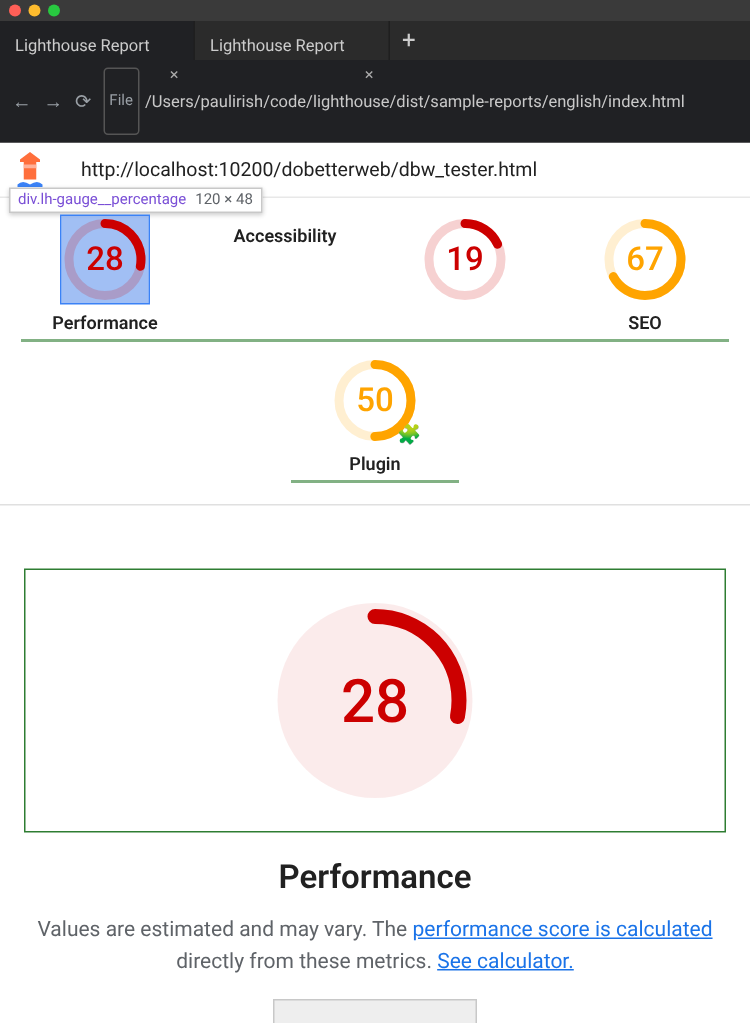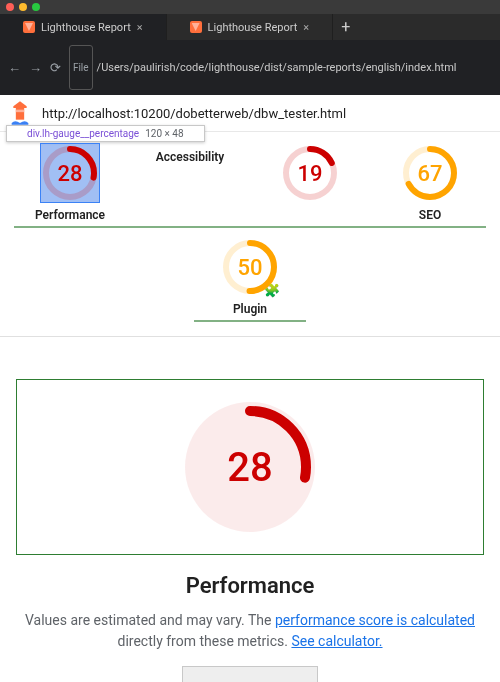--- a/index.html
+++ b/index.html
@@ -5,36 +5,36 @@
   * { box-sizing: border-box; margin: 0; padding: 0; }
   body { font-family: -apple-system, BlinkMacSystemFont, "Segoe UI", Roboto, sans-serif; background: #fff; color: #212121; width: 500px; }
   
   .chrome { background: #2b2b2b; }
   .titlebar { height: 14px; background: #3a3a3a; display: flex; align-items: center; padding: 0 6px; gap: 5px; }
   .dot { width: 8px; height: 8px; border-radius: 50%; }
   .dot.red { background: #ff5f57; }
   .dot.yellow { background: #febc2e; }
   .dot.green { background: #28c840; }
   .tabs { display: flex; background: #2b2b2b; height: 26px; align-items: flex-end; }
-  .tab { display: flex; align-items: center; gap: 6px; padding: 4px 23px; font-size: 11px; color: #ccc; background: #2b2b2b; border-right: 1px solid #1f1f1f; min-width: 130px; position: relative; height: 26px; }
+  .tab { display: flex; gap: 6px; padding: 4px 10px; font-size: 11px; color: #ccc; background: #2b2b2b; border-right: 1px solid #1f1f1f; min-width: 130px; position: relative; height: 26px; flex-direction: column; }
   .tab.active { background: #202124; }
   .tab .favicon { width: 12px; height: 12px; background: #ff6f3c; border-radius: 2px; position: relative; }
   .tab .favicon::after { content: ""; position: absolute; inset: 2px; background: #ffb199; clip-path: polygon(0 0, 100% 0, 50% 100%); }
   .tab .close { margin-left: auto; color: #aaa; font-size: 11px; }
   .newtab { color: #ccc; padding: 0 8px; font-size: 16px; line-height: 1; align-self: center; }
   .addrbar { display: flex; align-items: center; background: #202124; padding: 5px 8px; gap: 8px; }
   .addrbar .navbtn { color: #9aa0a6; font-size: 13px; }
   .addr { color: #c9c9c9; font-size: 11px; display: flex; align-items: center; gap: 4px; }
   .addr .file-chip { color: #9aa0a6; border: 1px solid #555; border-radius: 3px; padding: 16px 3px; font-size: 10px; }
   
-  .lh-topbar { display: flex; align-items: center; padding: 6px 10px; border-bottom: 1px solid #e8e8e8; gap: 12px; position: relative; }
+  .lh-topbar { display: flex; align-items: center; padding: 6px 10px; border-bottom: 1px solid #e8e8e8; gap: 24px; position: relative; }
   .lh-logo { width: 20px; height: 24px; }
   .lh-url { font-size: 13px; color: #212121; }
   
-  .dev-tooltip { position: absolute; left: 6px; top: 30px; background: #fff; border: 1px solid #c8c8c8; font-size: 10px; padding: 2px 20px; box-shadow: 0 1px 3px rgba(0,0,0,.2); display: flex; gap: 6px; align-items: center; }
+  .dev-tooltip { position: absolute; left: 6px; top: 30px; background: #fff; border: 1px solid #c8c8c8; font-size: 10px; padding: 2px 5px; box-shadow: 0 1px 3px rgba(0,0,0,.2); display: flex; gap: 6px; align-items: center; }
   .dev-tooltip .sel { color: #7a4fd6; }
   .dev-tooltip .dim { color: #5f6368; }
   
   .gauges-wrap { border-bottom: 1px solid #e0e0e0; padding-bottom: 8px; }
   .gauges { display: flex; flex-wrap: wrap; justify-content: center; padding: 6px 4px 0; }
   .gauge-item { width: 120px; text-align: center; padding: 6px 0 4px; }
   .gauge-item .label { font-size: 12px; font-weight: 600; margin-top: 6px; color: #212121; }
   .gauge { width: 58px; height: 58px; margin: 0 auto; position: relative; }
   .gauge .num { position: absolute; inset: 0; display: flex; align-items: center; justify-content: center; font-size: 22px; font-weight: 500; }
   .gauge svg { transform: rotate(-90deg); }

